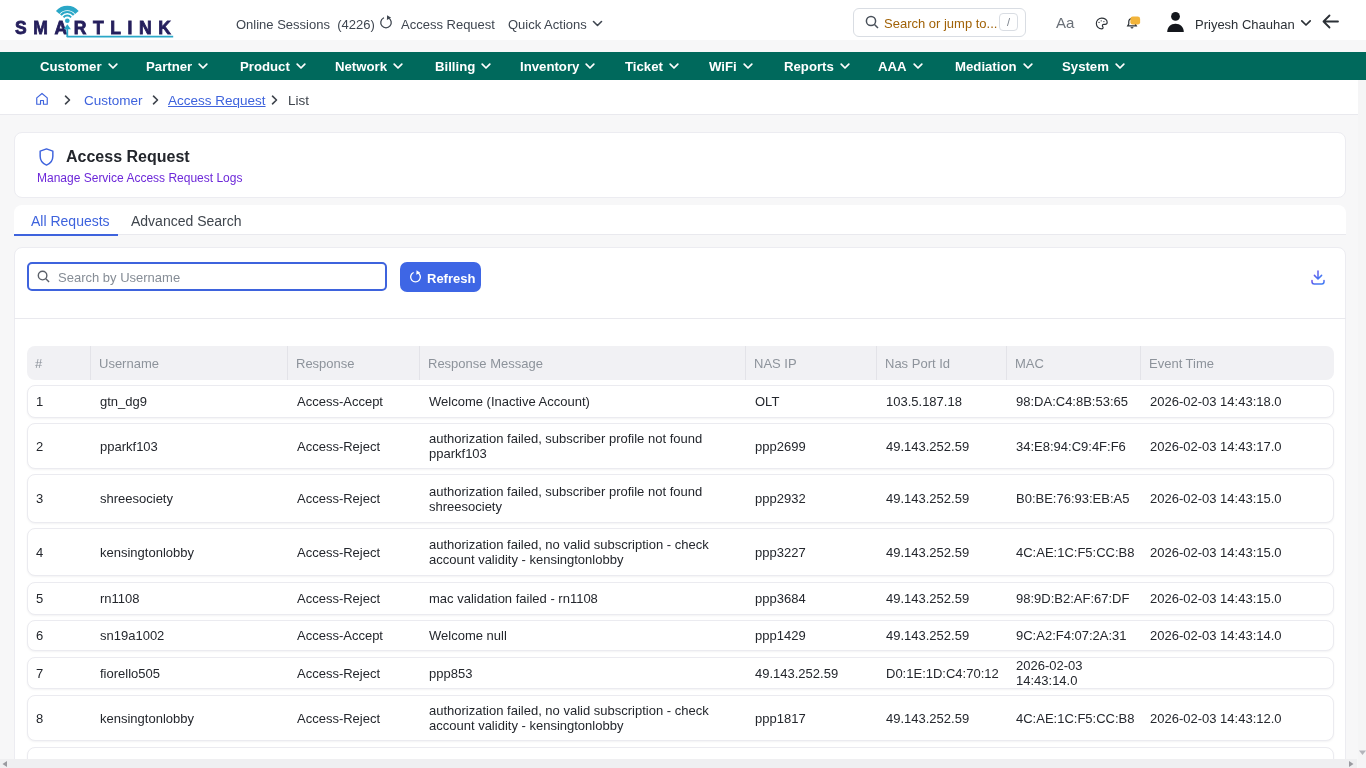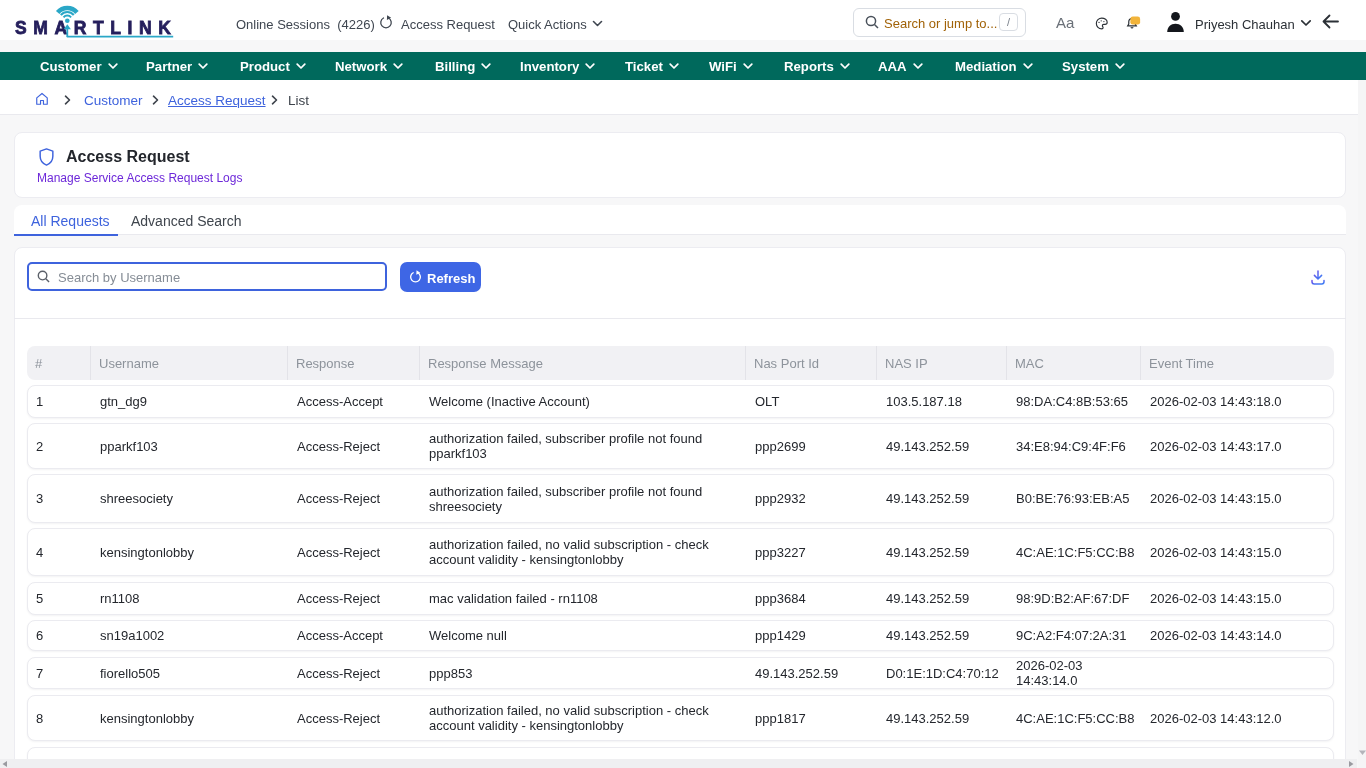--- a/index.html
+++ b/index.html
@@ -191,22 +191,22 @@
   <path d="M1 10.5 V11.8 a2.2 2.2 0 0 0 2.2 2.2 H10.8 a2.2 2.2 0 0 0 2.2 -2.2 V10.5"></path>
   </g>
 </svg>
 <div class="abs" style="left:14px; top:318px; width:1332px; height:1px; background:#e9e9ee;"></div>
 
 <div class="thead">
   <div>#</div>
     <div>Username</div>
     <div>Response</div>
     <div>Response Message</div>
+    <div>NAS IP</div>
     <div>Nas Port Id</div>
-    <div>NAS IP</div>
     <div>MAC</div>
     <div>Event Time</div>
 </div>
 
 <div class="trow" style="top:385px; height:33px;">
     <div>1</div>
     <div>gtn_dg9</div>
     <div>Access-Accept</div>
     <div class="msg">Welcome (Inactive Account)</div>
     <div>OLT</div>

